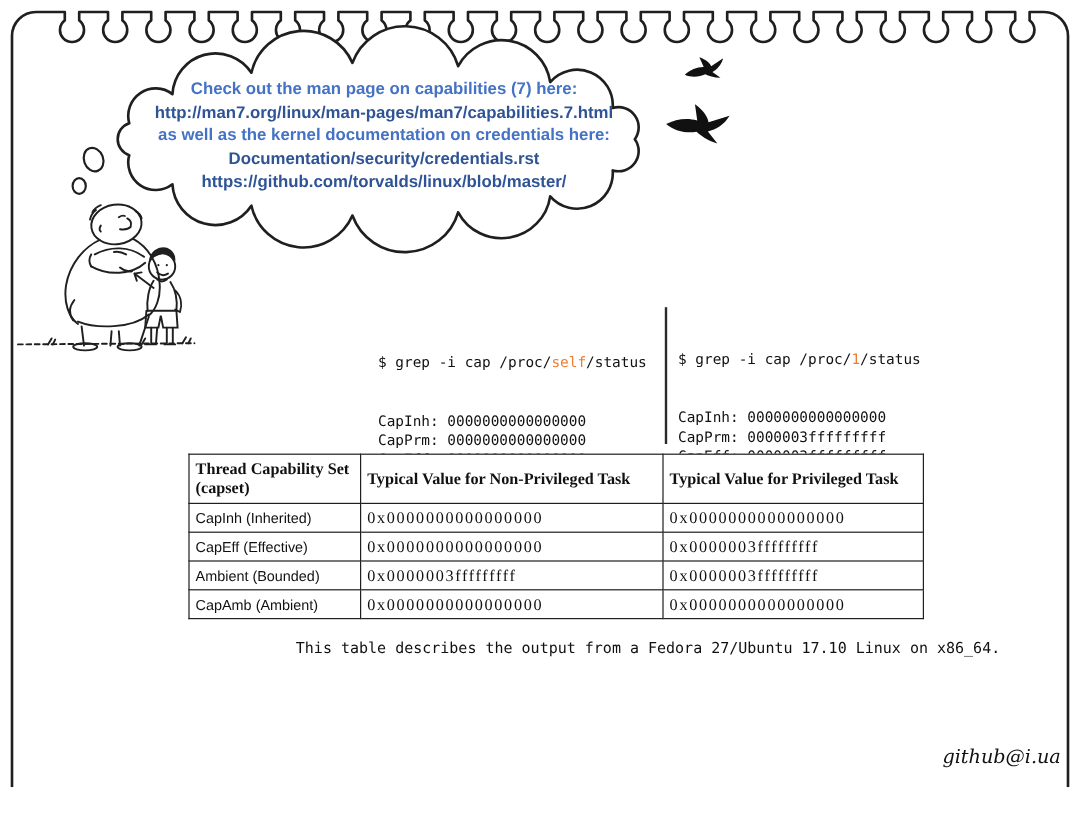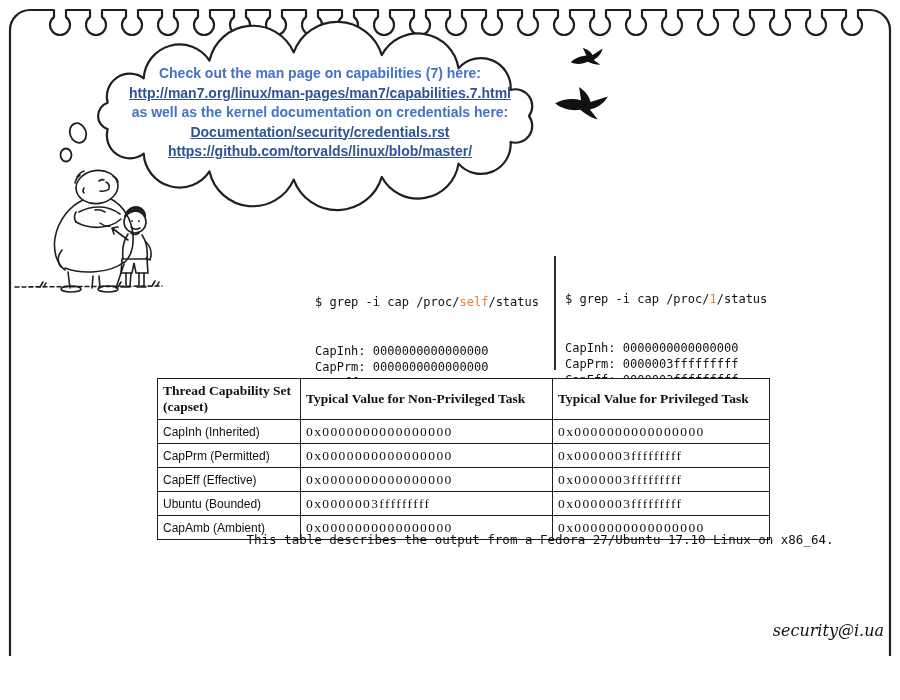--- a/index.html
+++ b/index.html
@@ -10,21 +10,21 @@
   }
   svg.deco{position:absolute;left:0;top:0;width:900px;height:700px;z-index:1;}
   .layer{position:absolute;z-index:2;}
 
   
   .bubble-text{
     left:118px;top:64px;width:404px;text-align:center;
     font-size:14px;line-height:19.5px;color:var(--blue,#4472C4);font-weight:600;
   }
   .bubble-text .link{
-    color:var(--linkblue,#2F5496);text-decoration:underline;cursor:pointer;
+    color:var(--linkblue,#2F5496);cursor:pointer;
   }
 
   
   .term{
     font-family:"DejaVu Sans Mono",monospace;font-size:12px;line-height:16.2px;
     color:#111;white-space:pre;
   }
   .term .cmd{font-weight:normal;}
   .hl{color:var(--orange,#ED7D31);}
   .term-divider{left:554px;top:256px;width:2px;height:114px;background:#2b2b2b;}
@@ -152,39 +152,34 @@
         <th>Typical Value for Privileged Task</th>
       </tr>
     </thead>
     <tbody>
         <tr>
           <td class="cap-label">CapInh (Inherited)</td>
           <td class="cap-value">0x0000000000000000</td>
           <td class="cap-value">0x0000000000000000</td>
         </tr>
         <tr>
-          <td class="cap-label">CapPrm (Permitted)</td>
-          <td class="cap-value">0x0000000000000000</td>
-          <td class="cap-value">0x0000003fffffffff</td>
-        </tr>
-        <tr>
           <td class="cap-label">CapEff (Effective)</td>
           <td class="cap-value">0x0000000000000000</td>
           <td class="cap-value">0x0000003fffffffff</td>
         </tr>
         <tr>
-          <td class="cap-label">Ubuntu (Bounded)</td>
+          <td class="cap-label">Ambient (Bounded)</td>
           <td class="cap-value">0x0000003fffffffff</td>
           <td class="cap-value">0x0000003fffffffff</td>
         </tr>
         <tr>
           <td class="cap-label">CapAmb (Ambient)</td>
           <td class="cap-value">0x0000000000000000</td>
           <td class="cap-value">0x0000000000000000</td>
         </tr>
       </tbody>
   </table>
 
   <div class="layer caption">This table describes the output from a Fedora 27/Ubuntu 17.10 Linux on x86_64.</div>
 
-  <div class="layer signature">security@i.ua</div>
+  <div class="layer signature">github@i.ua</div>
 
 </div>
 
 </body></html>

